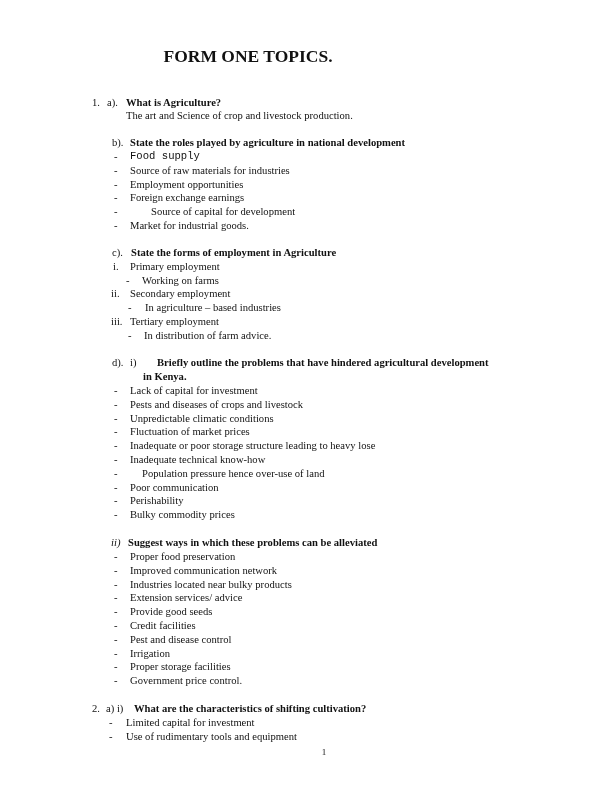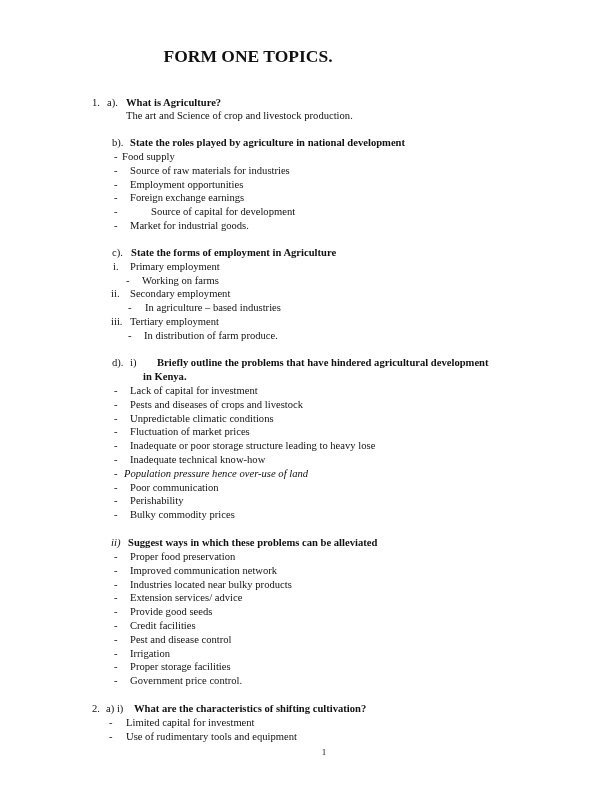--- a/index.html
+++ b/index.html
@@ -18,21 +18,21 @@
 
 <span class="ln" style="top:96px;left:92px;">1.</span>
 <span class="ln" style="top:96px;left:107px;">a).</span>
 <span class="ln b" style="top:96px;left:126px;">What is Agriculture?</span>
 <span class="ln" style="top:109px;left:126px;">The art and Science of crop and livestock production.</span>
 
 <span class="ln" style="top:136px;left:112px;">b).</span>
 <span class="ln b" style="top:136px;left:130px;">State the roles played by agriculture in national development</span>
 <div id="list-b">
     <span class="ln" style="top: 150px; left: 114px;">-</span>
-    <span class="ln" style="top: 150px; left: 122px;">Food supply</span>
+    <span class="ln" style="top: 150px; left: 130px; font-family: Liberation Mono, monospace;">Food supply</span>
     <span class="ln" style="top: 163.8px; left: 114px;">-</span>
     <span class="ln" style="top: 163.8px; left: 130px;">Source of raw materials for industries</span>
     <span class="ln" style="top: 177.6px; left: 114px;">-</span>
     <span class="ln" style="top: 177.6px; left: 130px;">Employment opportunities</span>
     <span class="ln" style="top: 191.4px; left: 114px;">-</span>
     <span class="ln" style="top: 191.4px; left: 130px;">Foreign exchange earnings</span>
     <span class="ln" style="top: 205.2px; left: 114px;">-</span>
     <span class="ln" style="top: 205.2px; left: 130px; margin-left: 21px;">Source of capital for development</span>
     <span class="ln" style="top: 219px; left: 114px;">-</span>
     <span class="ln" style="top: 219px; left: 130px;">Market for industrial goods.</span>
@@ -47,41 +47,41 @@
 <span class="ln" style="top:274px;left:142px;">Working on farms</span>
 
 <span class="ln" style="top:287px;left:111px;">ii.</span>
 <span class="ln" style="top:287px;left:130px;">Secondary employment</span>
 <span class="ln" style="top:301px;left:128px;">-</span>
 <span class="ln" style="top:301px;left:145px;">In agriculture – based industries</span>
 
 <span class="ln" style="top:315px;left:111px;">iii.</span>
 <span class="ln" style="top:315px;left:130px;">Tertiary employment</span>
 <span class="ln" style="top:329px;left:128px;">-</span>
-<span class="ln" style="top:329px;left:144px;">In distribution of farm produce.</span>
+<span class="ln" style="top:329px;left:144px;">In distribution of farm advice.</span>
 
 <span class="ln" style="top:356px;left:112px;">d).</span>
 <span class="ln" style="top:356px;left:130px;">i)</span>
 <span class="ln b" style="top:356px;left:157px;">Briefly outline the problems that have hindered agricultural development</span>
 <span class="ln b" style="top:370px;left:143px;">in Kenya.</span>
 <div id="list-di">
     <span class="ln" style="top: 384px; left: 114px;">-</span>
     <span class="ln" style="top: 384px; left: 130px;">Lack of capital for investment</span>
     <span class="ln" style="top: 397.8px; left: 114px;">-</span>
     <span class="ln" style="top: 397.8px; left: 130px;">Pests and diseases of crops and livestock</span>
     <span class="ln" style="top: 411.6px; left: 114px;">-</span>
     <span class="ln" style="top: 411.6px; left: 130px;">Unpredictable climatic conditions</span>
     <span class="ln" style="top: 425.4px; left: 114px;">-</span>
     <span class="ln" style="top: 425.4px; left: 130px;">Fluctuation of market prices</span>
     <span class="ln" style="top: 439.2px; left: 114px;">-</span>
     <span class="ln" style="top: 439.2px; left: 130px;">Inadequate or poor storage structure leading to heavy lose</span>
     <span class="ln" style="top: 453px; left: 114px;">-</span>
     <span class="ln" style="top: 453px; left: 130px;">Inadequate technical know-how</span>
     <span class="ln" style="top: 466.8px; left: 114px;">-</span>
-    <span class="ln" style="top: 466.8px; left: 124px; font-style: italic;">Population pressure hence over-use of land</span>
+    <span class="ln" style="top: 466.8px; left: 142px;">Population pressure hence over-use of land</span>
     <span class="ln" style="top: 480.6px; left: 114px;">-</span>
     <span class="ln" style="top: 480.6px; left: 130px;">Poor communication</span>
     <span class="ln" style="top: 494.4px; left: 114px;">-</span>
     <span class="ln" style="top: 494.4px; left: 130px;">Perishability</span>
     <span class="ln" style="top: 508.2px; left: 114px;">-</span>
     <span class="ln" style="top: 508.2px; left: 130px;">Bulky commodity prices</span>
   </div>
 
 <span class="ln" style="top:536px;left:111px;font-style:italic;">ii)</span>
 <span class="ln b" style="top:536px;left:128px;">Suggest ways in which these problems can be alleviated</span>

